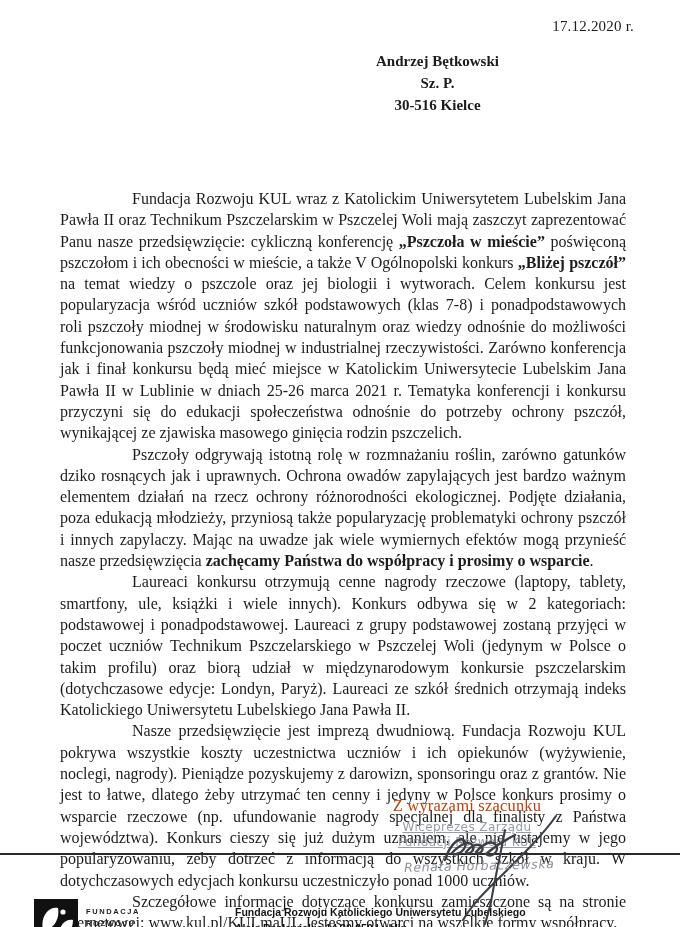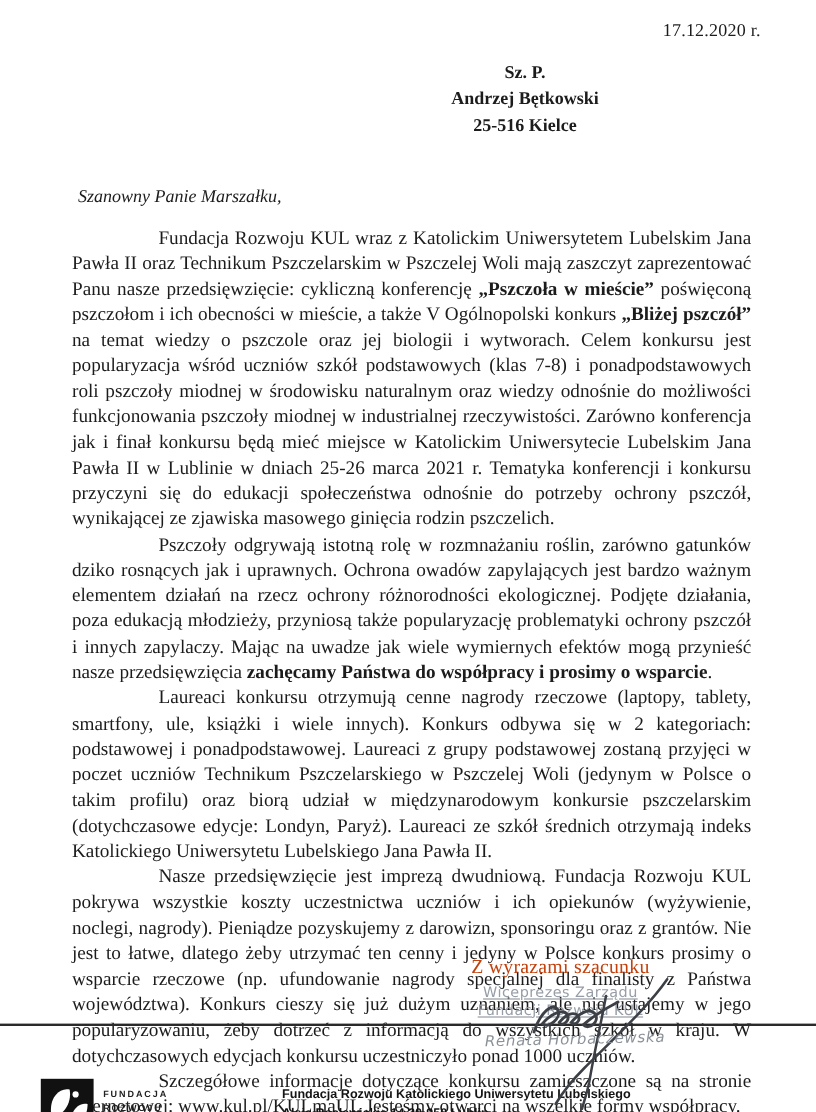--- a/index.html
+++ b/index.html
@@ -82,26 +82,25 @@
   .f-right .faded{color:#6b7076;opacity:.8;}
 </style>
 </head>
 <body>
 
 <div class="page">
 
   <div class="date">17.12.2020 r.</div>
 
   <div class="recipient">
+    <div>Andrzej Bętkowski</div>
     <div>Sz. P.</div>
-    <div>Andrzej Bętkowski</div>
-    <div>25-516 Kielce</div>
+    <div>30-516 Kielce</div>
   </div>
 
-  <div class="salutation">Szanowny Panie Marszałku,</div>
 
   <div class="body-text">
     <p><span class="">Fundacja Rozwoju KUL wraz z Katolickim Uniwersytetem Lubelskim Jana Pawła II oraz Technikum Pszczelarskim w Pszczelej Woli mają zaszczyt zaprezentować Panu nasze przedsięwzięcie: cykliczną konferencję </span><span class="b ">„Pszczoła w mieście”</span><span class=""> poświęconą pszczołom i ich obecności w mieście, a także V Ogólnopolski konkurs </span><span class="b ">„Bliżej pszczół”</span><span class=""> na temat wiedzy o pszczole oraz jej biologii i wytworach. Celem konkursu jest popularyzacja wśród uczniów szkół podstawowych (klas 7-8) i ponadpodstawowych roli pszczoły miodnej w środowisku naturalnym oraz wiedzy odnośnie do możliwości funkcjonowania pszczoły miodnej w industrialnej rzeczywistości. Zarówno konferencja jak i finał konkursu będą mieć miejsce w Katolickim Uniwersytecie Lubelskim Jana Pawła II w Lublinie w dniach 25-26 marca 2021 r. Tematyka konferencji i konkursu przyczyni się do edukacji społeczeństwa odnośnie do potrzeby ochrony pszczół, wynikającej ze zjawiska masowego ginięcia rodzin pszczelich.</span></p>
     <p><span class="">Pszczoły odgrywają istotną rolę w rozmnażaniu roślin, zarówno gatunków dziko rosnących jak i uprawnych. Ochrona owadów zapylających jest bardzo ważnym elementem działań na rzecz ochrony różnorodności ekologicznej. Podjęte działania, poza edukacją młodzieży, przyniosą także popularyzację problematyki ochrony pszczół i innych zapylaczy. Mając na uwadze jak wiele wymiernych efektów mogą przynieść nasze przedsięwzięcia </span><span class="b ">zachęcamy Państwa do współpracy i prosimy o wsparcie</span><span class="">.</span></p>
     <p><span class="">Laureaci konkursu otrzymują cenne nagrody rzeczowe (laptopy, tablety, smartfony, ule, książki i wiele innych). Konkurs odbywa się w 2 kategoriach: podstawowej i ponadpodstawowej. Laureaci z grupy podstawowej zostaną przyjęci w poczet uczniów Technikum Pszczelarskiego w Pszczelej Woli (jedynym w Polsce o takim profilu) oraz biorą udział w międzynarodowym konkursie pszczelarskim (dotychczasowe edycje: Londyn, Paryż). Laureaci ze szkół średnich otrzymają indeks Katolickiego Uniwersytetu Lubelskiego Jana Pawła II.</span></p>
     <p><span class="">Nasze przedsięwzięcie jest imprezą dwudniową. Fundacja Rozwoju KUL pokrywa wszystkie koszty uczestnictwa uczniów i ich opiekunów (wyżywienie, noclegi, nagrody). Pieniądze pozyskujemy z darowizn, sponsoringu oraz z grantów. Nie jest to łatwe, dlatego żeby utrzymać ten cenny i jedyny w Polsce konkurs prosimy o wsparcie rzeczowe (np. ufundowanie nagrody specjalnej dla finalisty z Państwa województwa). Konkurs cieszy się już dużym uznaniem, ale nie ustajemy w jego popularyzowaniu, żeby dotrzeć z informacją do wszystkich szkół w kraju. W dotychczasowych edycjach konkursu uczestniczyło ponad 1000 uczniów.</span></p>
     <p><span class="">Szczegółowe informacje dotyczące konkursu zamieszczone są na stronie internetowej: </span><span class="u">www.kul.pl/KULmaUL</span><span class="">  Jesteśmy otwarci na wszelkie formy współpracy.</span></p>
   </div>
 
   <div class="closing">

